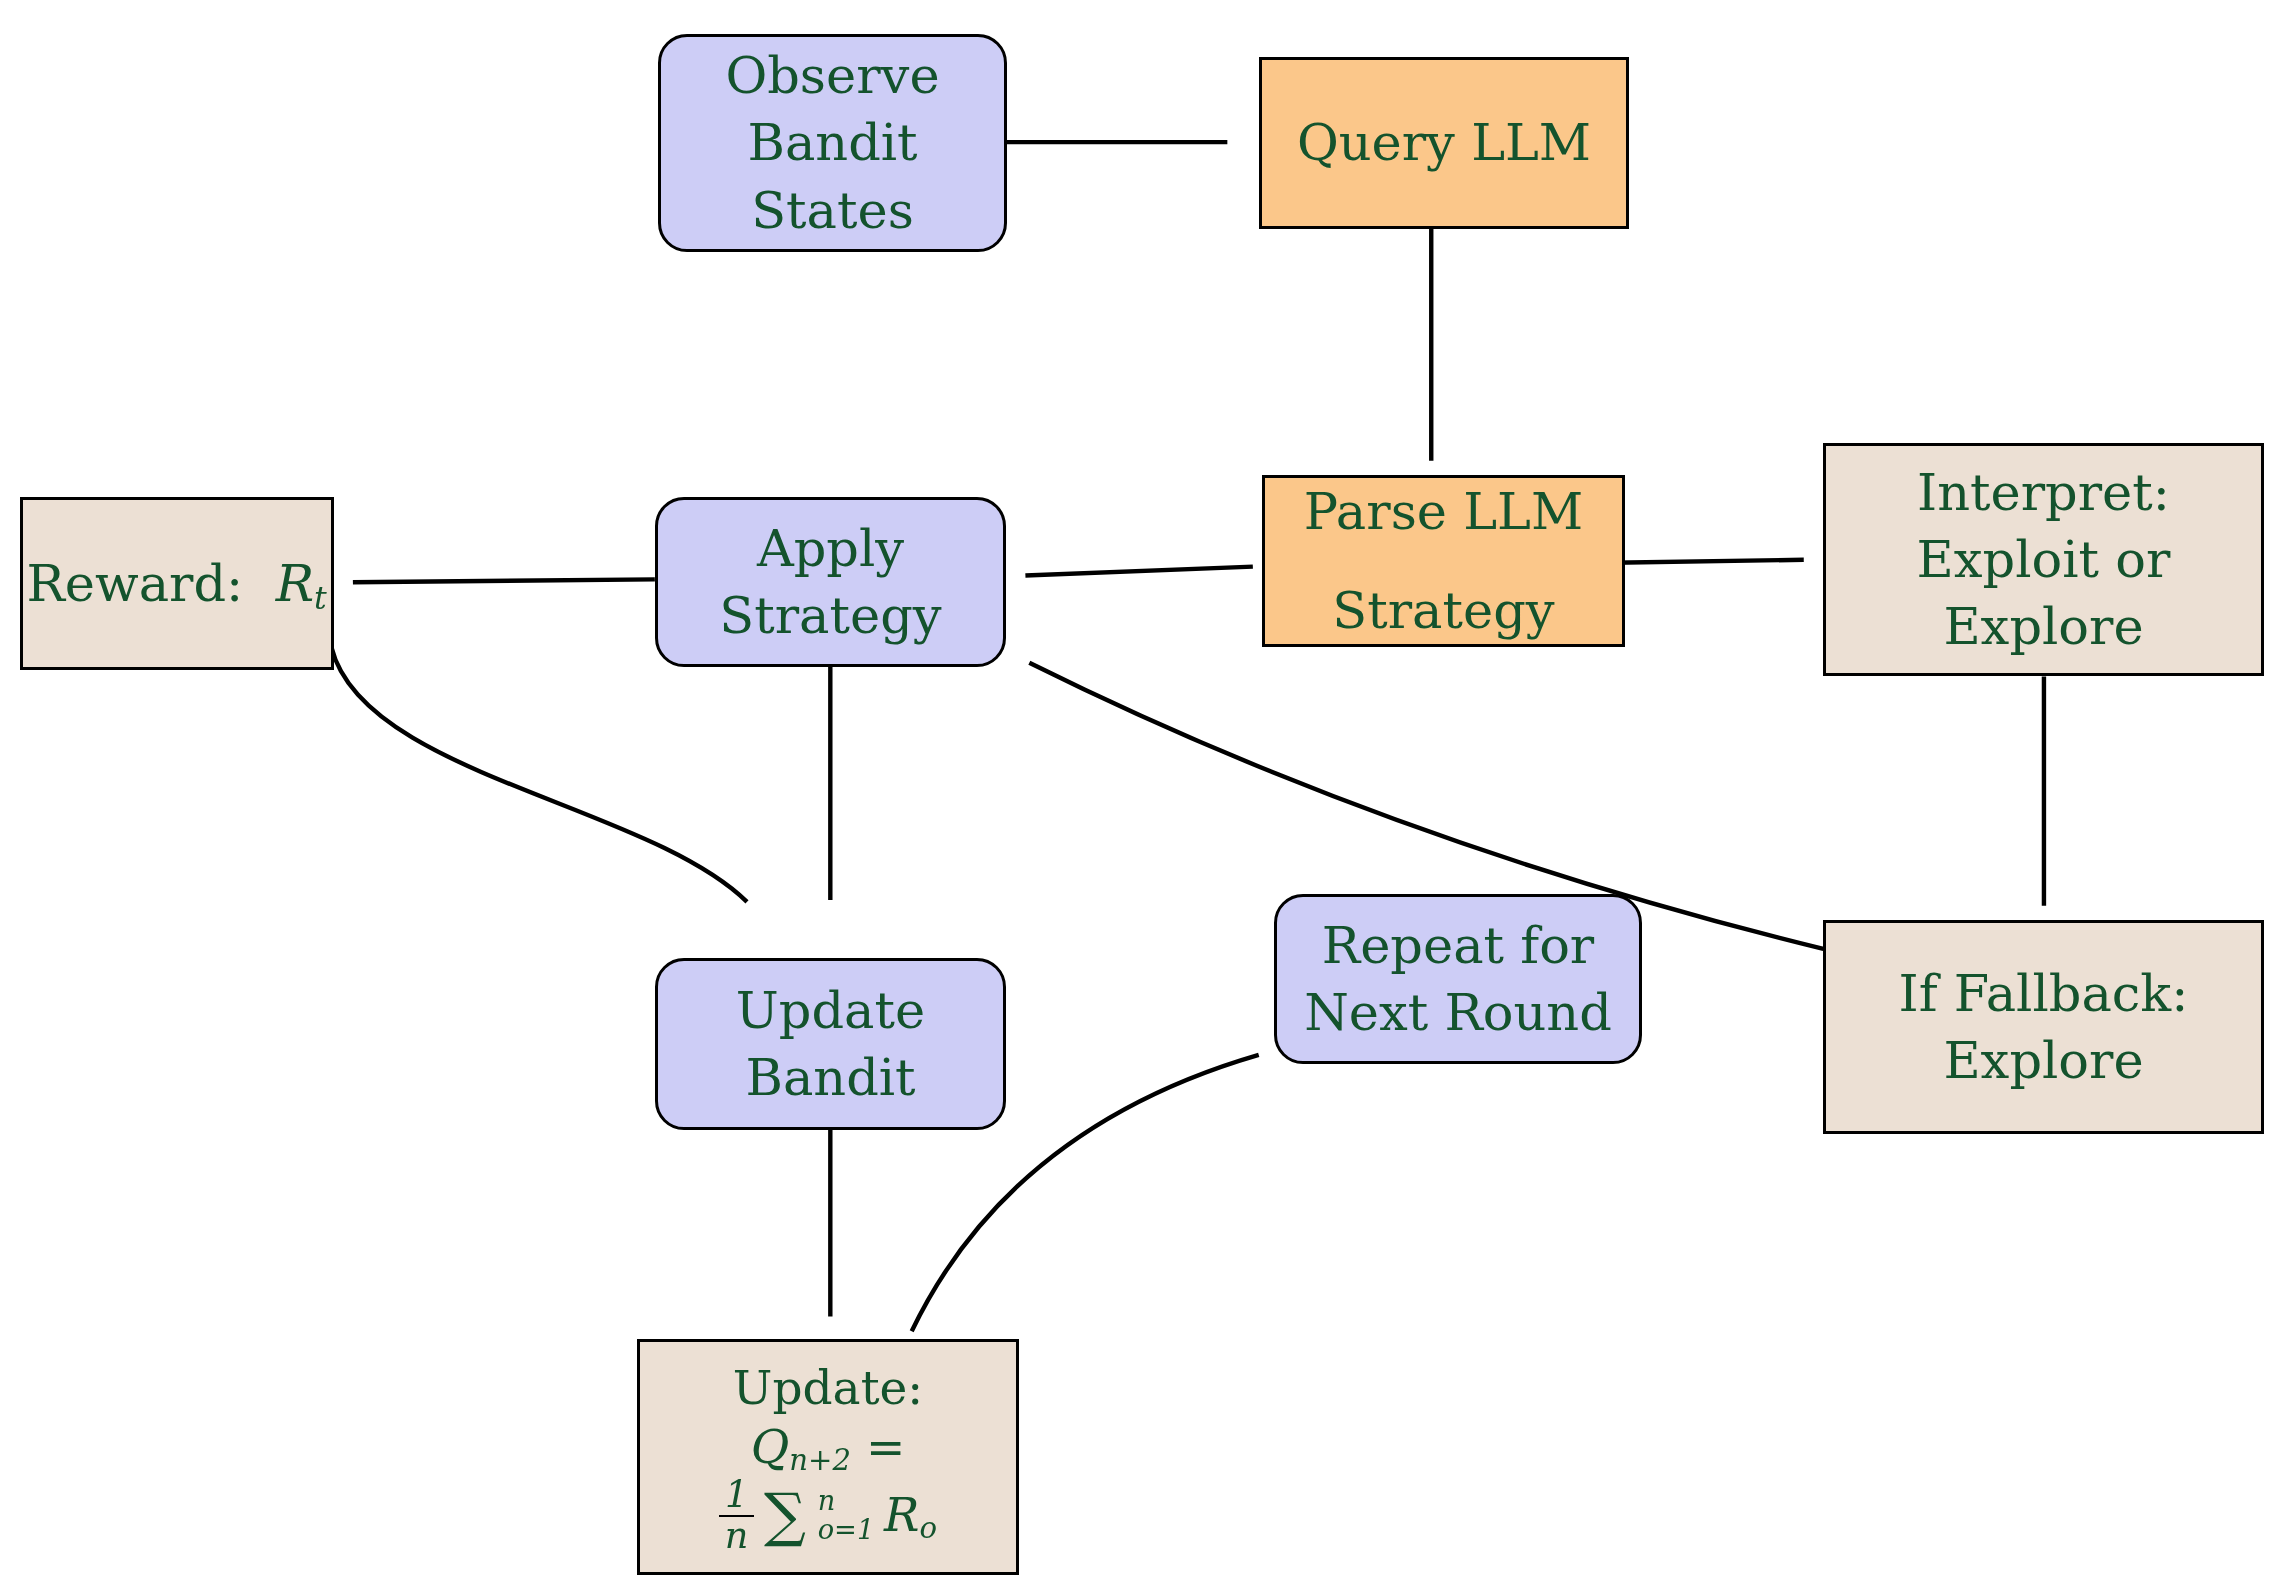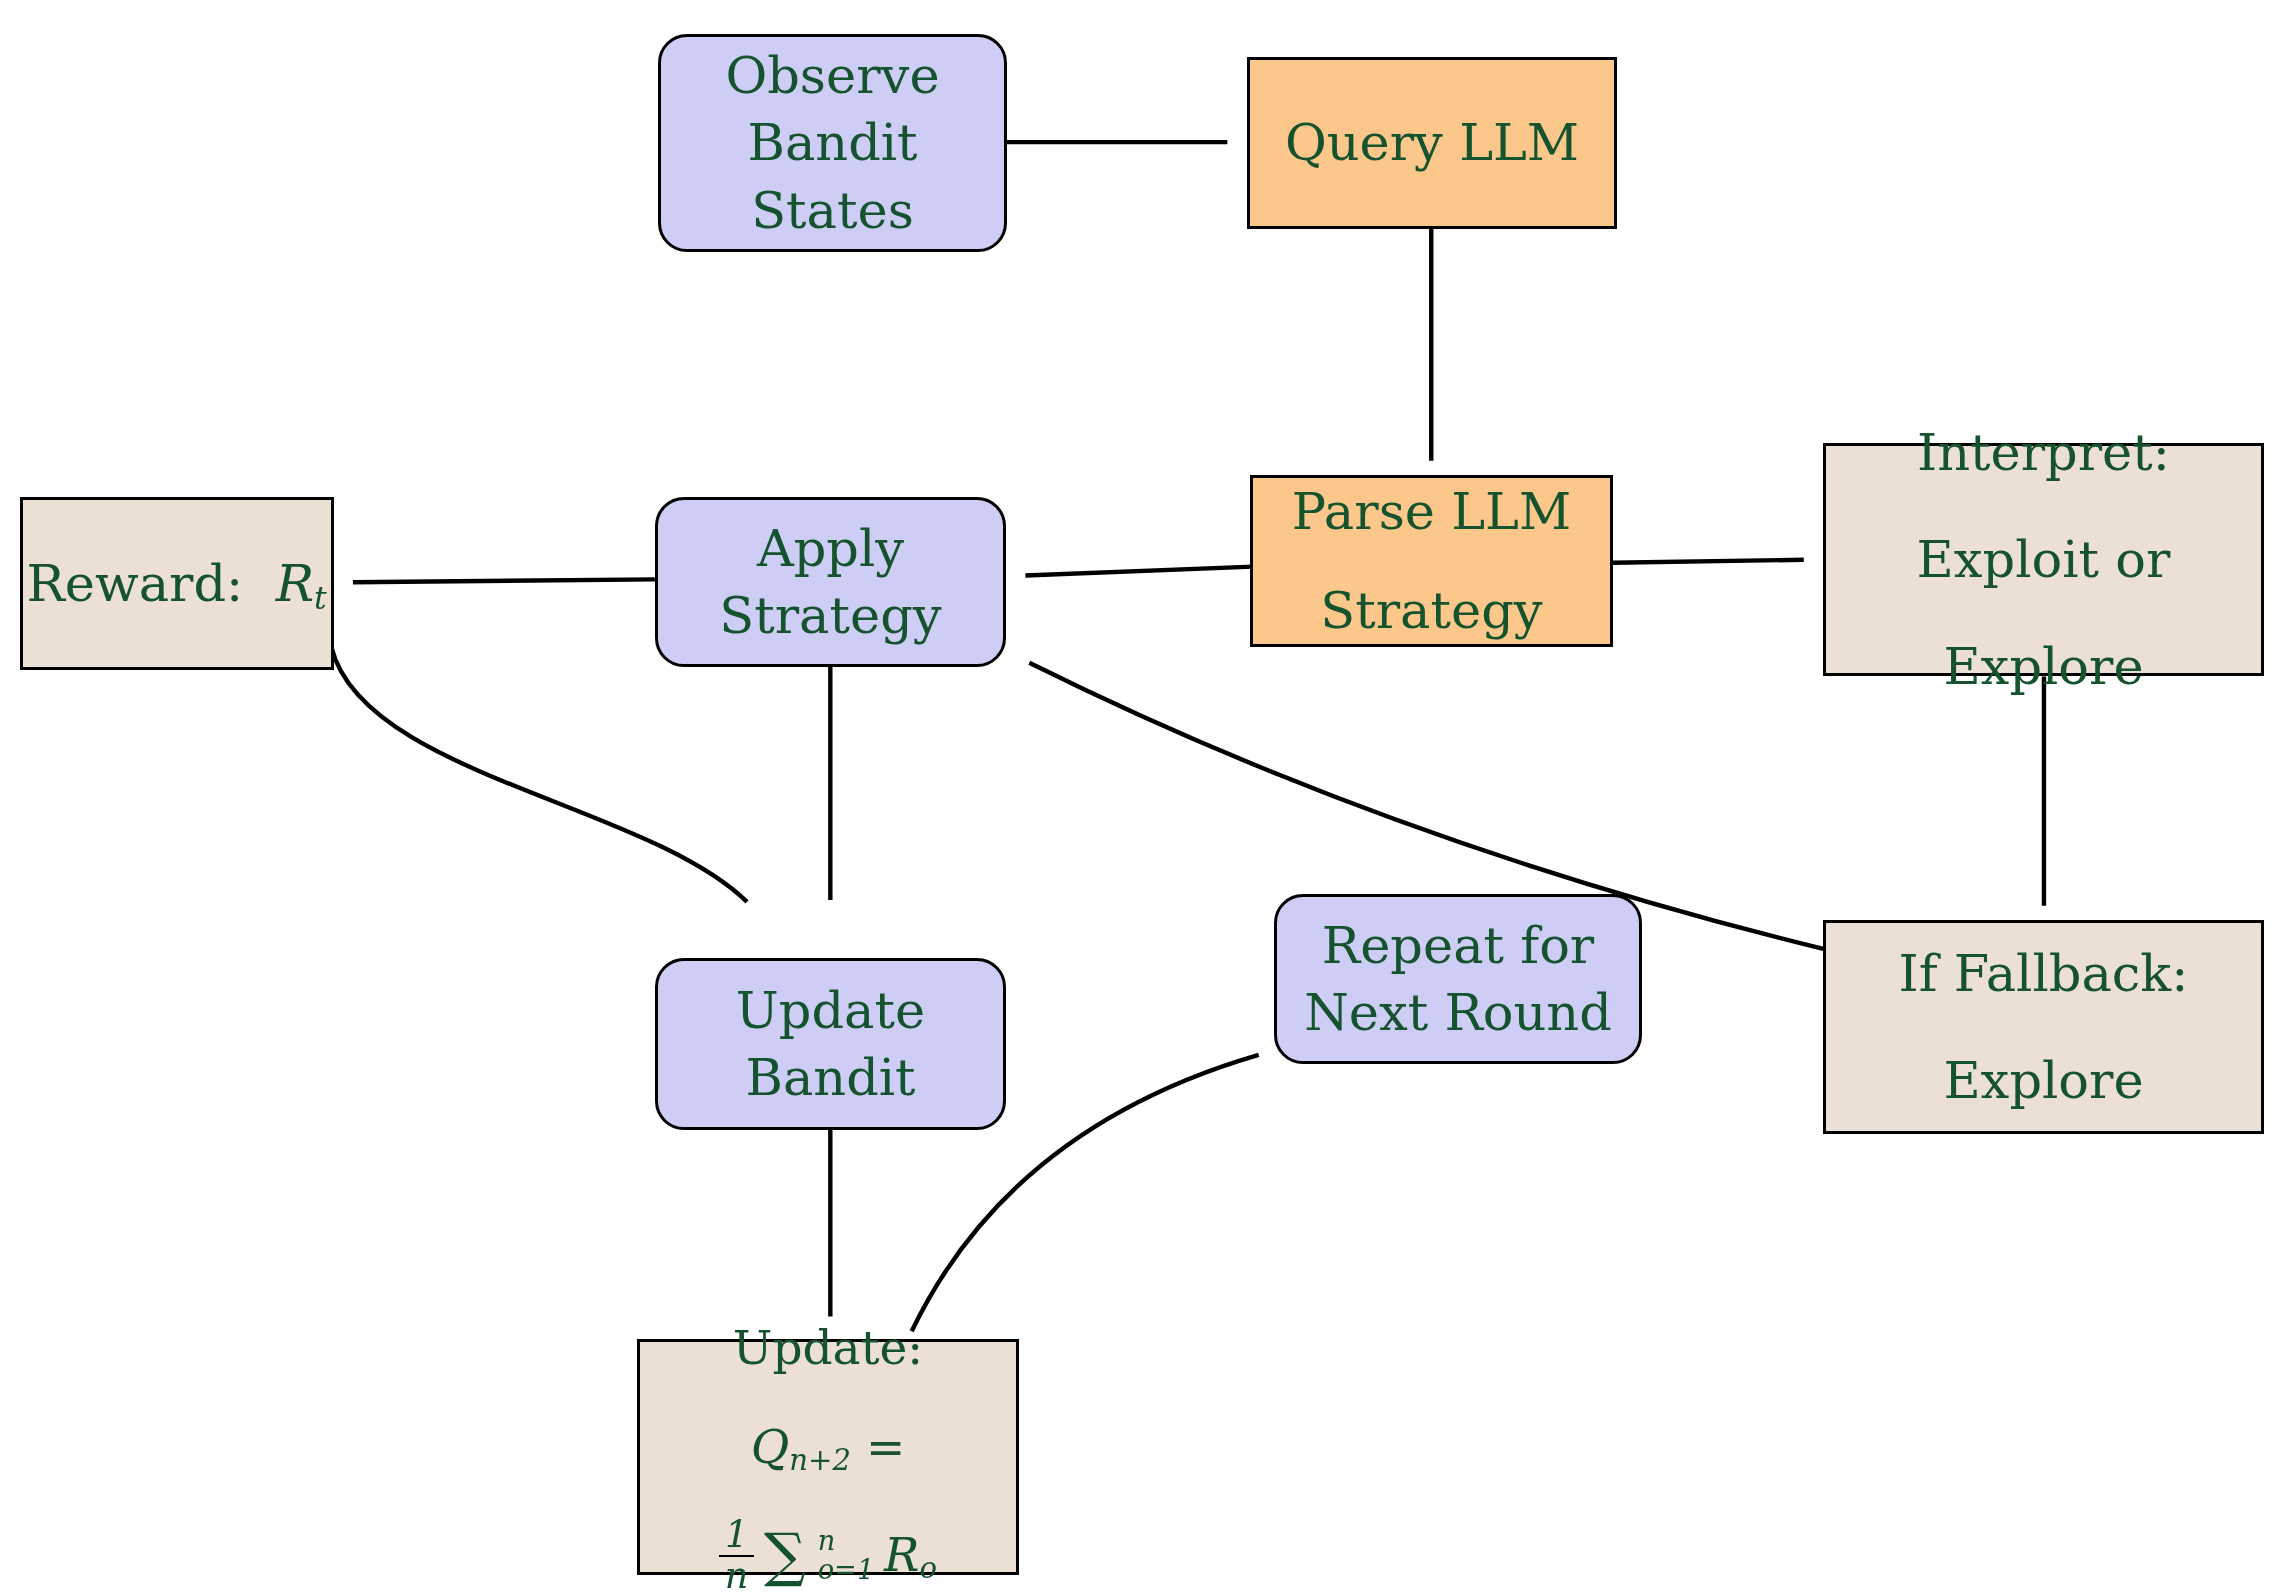--- a/index.html
+++ b/index.html
@@ -22,22 +22,22 @@
   svg.arrows path{stroke:var(--c-border);stroke-width:4.5;fill:none;}
   .node{
     position:absolute;z-index:2;box-sizing:border-box;
     border:3.4px solid var(--c-border);
     display:flex;flex-direction:column;align-items:center;justify-content:center;
     text-align:center;color:#14532d;font-size:51px;line-height:1.32;
   }
   .node .line{display:block;}
   .rounded{border-radius:29px;}
   .process{background:var(--c-process);}
-  .llm{background:var(--c-llm);}
-  .data{background:var(--c-data);gap:40px;}
+  .llm{background:var(--c-llm);margin-left:12px;}
+  .data{background:var(--c-data);}
   .mathvar{font-style:italic;}
   sub.msub{font-size:0.62em;font-style:italic;line-height:0;vertical-align:-0.25em;}
   .formula-line{display:flex;align-items:center;justify-content:center;gap:9.8px;}
   .frac{display:inline-flex;flex-direction:column;align-items:center;font-size:0.78em;line-height:1.05;font-style:italic;}
   .frac .num{border-bottom:2.9px solid #000;padding:0 5.9px;}
   .sigma{font-size:1.25em;line-height:1;}
   .supsub{display:inline-flex;flex-direction:column;align-items:flex-start;font-size:0.58em;line-height:1.05;font-style:italic;margin-left:2px;vertical-align:middle;}
 </style>
 </head>
 <body>

